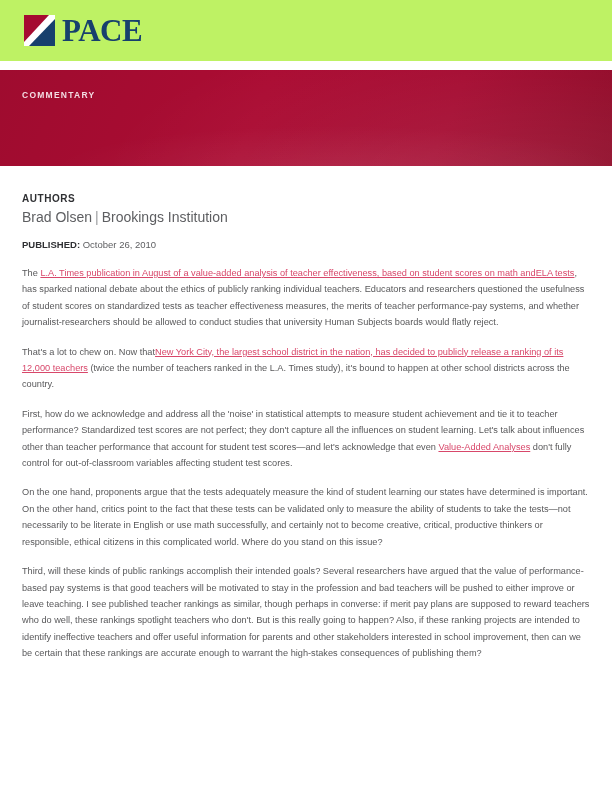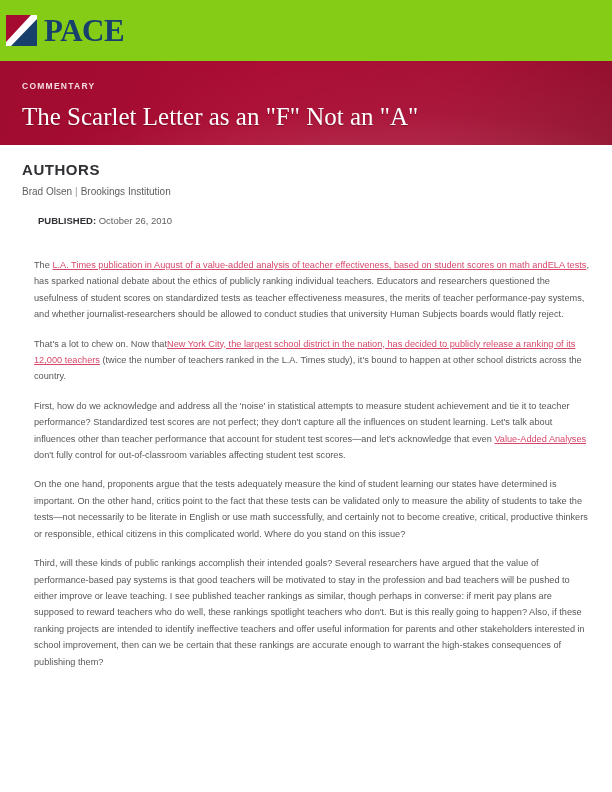--- a/index.html
+++ b/index.html
@@ -13,24 +13,24 @@
     background: #ffffff;
     font-family: "Liberation Sans", sans-serif;
     color: #58585a;
     overflow: hidden;
     position: relative;
   }
 
   
   .masthead {
     height: 61px;
-    background: #84cc16;
+    background: #bef264;
     display: flex;
     align-items: center;
-    padding-left: 6px;
+    padding-left: 24px;
     box-sizing: border-box;
   }
   .logo {
     display: flex;
     align-items: center;
     gap: 7px;
     text-decoration: none;
   }
   .logo-mark {
     width: 31px;
@@ -46,27 +46,28 @@
     font-size: 31px;
     line-height: 31px;
     letter-spacing: -0.5px;
     color: #17406d;
     white-space: nowrap;
   }
 
   
   .hero {
     position: relative;
-    height: 84px;
+    height: 96px;
     background:
       radial-gradient(115% 260% at 88% 108%, rgba(255,255,255,0.085) 0%, rgba(255,255,255,0.03) 38%, rgba(0,0,0,0) 62%),
       linear-gradient(112deg, #9f0c2f 0%, #ab0c33 42%, #a50b31 72%, #8e0826 100%);
     box-sizing: border-box;
     padding: 20px 0 0 22px;
     overflow: hidden;
+    margin-top: 9px;
   }
   .hero::after {
     content: "";
     position: absolute;
     left: -10%;
     bottom: -70%;
     width: 130%;
     height: 130%;
     background: radial-gradient(closest-side, rgba(255,255,255,0.07), rgba(255,255,255,0) 72%);
     pointer-events: none;
@@ -91,57 +92,57 @@
     font-weight: normal;
     margin: 0;
     text-shadow: 0 1px 1px rgba(0,0,0,0.28);
   }
 
   
   .meta {
     padding: 16px 22px 0 22px;
   }
   .meta-heading {
-    font-size: 15px;
+    font-size: 10px;
     font-weight: bold;
     letter-spacing: 0.55px;
     color: #2f3033;
-    margin: 0 0 7px 0;
+    margin: 11px 0 7px 0;
     text-transform: uppercase;
   }
   .byline {
-    font-size: 10px;
+    font-size: 14px;
     color: #5d5e61;
     margin: 0 0 14px 0;
     line-height: 13px;
   }
   .byline .sep {
     color: #9b9c9f;
     padding: 0 3px;
   }
   .published {
     font-size: 9.5px;
     color: #5d5e61;
-    margin: 16px;
+    margin: 0;
     line-height: 13px;
   }
   .published .published-label {
     font-weight: bold;
     color: #2f3033;
   }
 
   
   .article {
     padding: 14px 22px 0 22px;
   }
   .article p {
     font-size: 9.2px;
     line-height: 16.4px;
     color: #58585a;
-    margin: 0 0 13px 12px;
+    margin: 0 0 13px 0;
     text-align: left;
   }
   .article a,
   .inline-link {
     color: #d8476a;
     text-decoration: underline;
     text-decoration-color: #d8476a;
     text-underline-offset: 1px;
     cursor: pointer;
   }
@@ -157,21 +158,20 @@
         <polygon points="0,0 25,0 0,27" fill="#a50b31"></polygon>
         <polygon points="31,4 31,31 5,31" fill="#17406d"></polygon>
       </svg>
     </span>
     <span class="logo-word">PACE</span>
   </a>
 </header>
 
 <section class="hero">
   <div class="hero-kicker">COMMENTARY</div>
-  <h1 class="hero-title">The Scarlet Letter as an "F" Not an "A"</h1>
 </section>
 
 <section class="meta">
   <div class="meta-heading">AUTHORS</div>
   <div class="byline">
     <span>Brad Olsen</span><span class="sep">|</span><span>Brookings Institution</span>
   </div>
   <div class="published">
     <span class="published-label">PUBLISHED:</span>
     <span>October 26, 2010</span>

